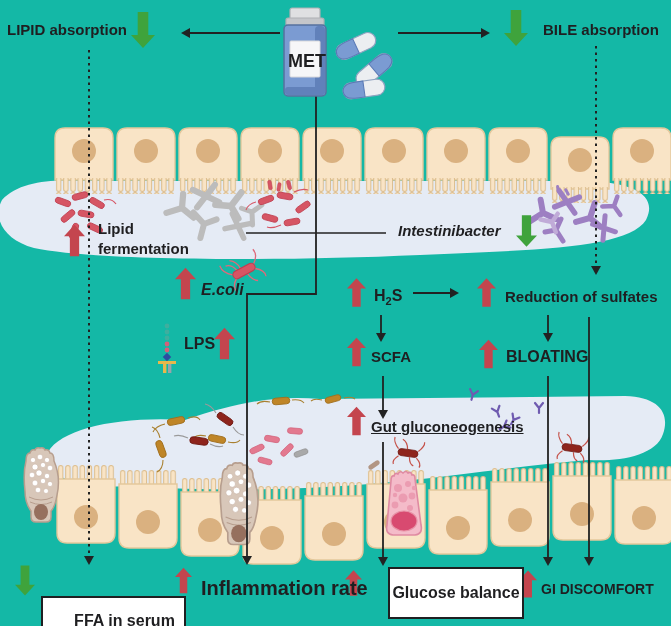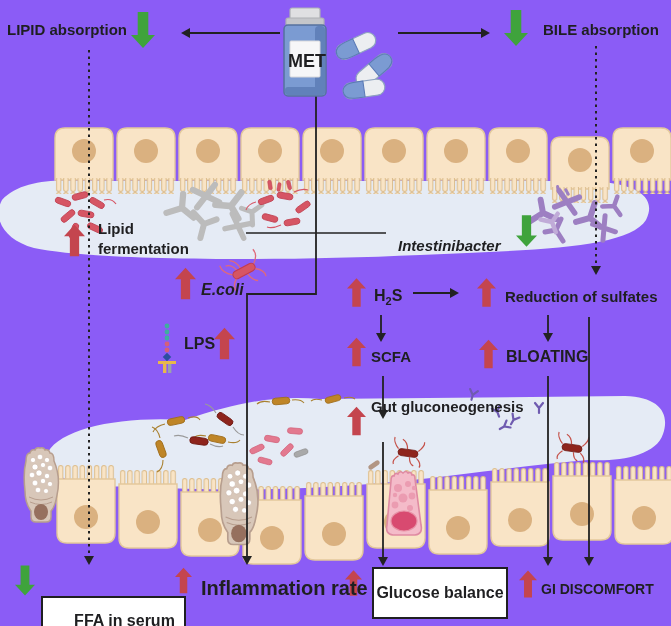--- a/index.html
+++ b/index.html
@@ -1,16 +1,16 @@
 <!DOCTYPE html>
 <html style="--ink: #1f1f21; --red: #c4454e; --green: #3fa33c; --mucus: #e5ebf5; --cell-fill: #f9e4c6; --cell-stroke: #e3c89c; --nucleus: #dab180; --bottle-blue: #7b9bd2;"><head>
 <meta charset="utf-8">
 <style>
   html,body{margin:0;padding:0;background:#fff;}
-  .stage{position:relative;width:671px;height:626px;background:#8b5cf6;overflow:hidden;
+  .stage{position:relative;width:671px;height:626px;background:#14b8a6;overflow:hidden;
          font-family:"Liberation Sans",sans-serif;}
   .stage svg.base{position:absolute;left:0;top:0;}
   .lbl{position:absolute;font:700 15px "Liberation Sans",sans-serif;color:var(--ink,#1f1f21);
        white-space:nowrap;z-index:5;}
   .lbl.it{font-style:italic;}
   .lbl sub{font-size:11px;}
   .lbl.sm{font-size:18px;}
   .lbl.lg{font-size:16px;}
   .center2{text-align:left;line-height:20px;}
   .obox{position:absolute;border:2px solid var(--ink,#1f1f21);background:#fff;
@@ -324,31 +324,31 @@
 </svg>
 
 <div class="lbl" style="left:7px;top:21px;">LIPID absorption</div>
 <div class="lbl" style="left:543px;top:21px;">BILE absorption</div>
 <div class="lbl sm" style="left:288px;top:51px;width:34px;text-align:center;">MET</div>
 
 <div class="lbl center2" style="left:98px;top:219px;width:124px;">
   <div>Lipid</div>
   <div>fermentation</div>
 </div>
-<div class="lbl it" style="left:398px;top:237px;">Intestinibacter</div>
+<div class="lbl it" style="left:398px;top:222px;">Intestinibacter</div>
 <div class="lbl it lg" style="left:201px;top:281px;">E.coli</div>
 <div class="lbl lg" style="left:184px;top:335px;text-align:center;">LPS</div>
 <div class="lbl lg" style="left:374px;top:287px;"><span>H</span><sub>2</sub><span>S</span></div>
 <div class="lbl" style="left:505px;top:288px;">Reduction of sulfates</div>
 <div class="lbl" style="left:371px;top:348px;">SCFA</div>
 <div class="lbl lg" style="left:506px;top:348px;">BLOATING</div>
-<div class="lbl" style="left:371px;top:398px;">Gut gluconeogenesis</div>
+<div class="lbl" style="left:371px;top:418px;text-decoration:underline;">Gut gluconeogenesis</div>
 
 <div class="obox" style="left:41px;top:596px;width:119px;height:46px;padding-left:22px;">
       <span>FFA in serum</span>
     </div>
 <div class="lbl" style="left:201px;top:577px;font-size:20px;">Inflammation rate</div>
-<div class="obox" style="left:372px;top:567px;width:132px;height:48px;text-align:right;">
+<div class="obox" style="left:388px;top:567px;width:132px;height:48px;text-align:right;">
       <span>Glucose balance</span>
     </div>
 <div class="lbl" style="left:541px;top:581px;font-size:14px;">GI DISCOMFORT</div>
 
 </div>
 
 </body></html>

